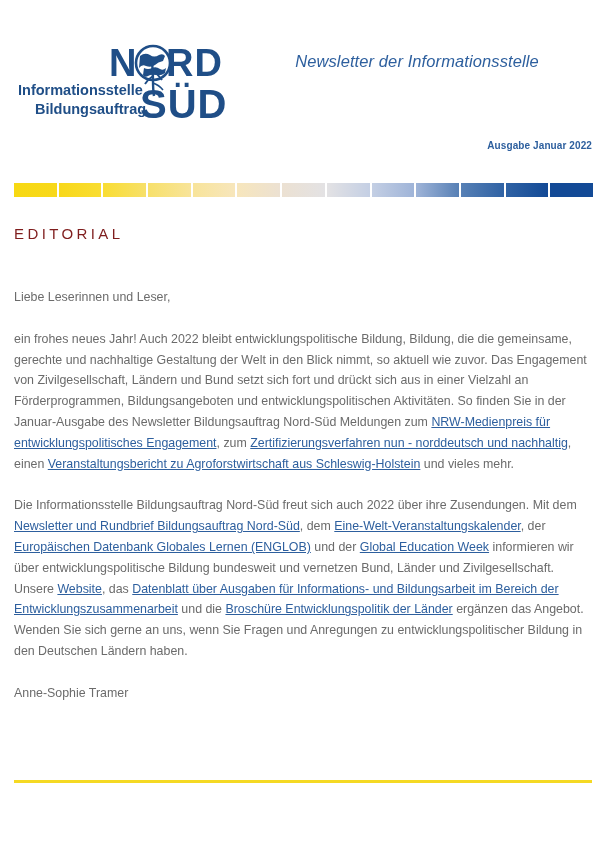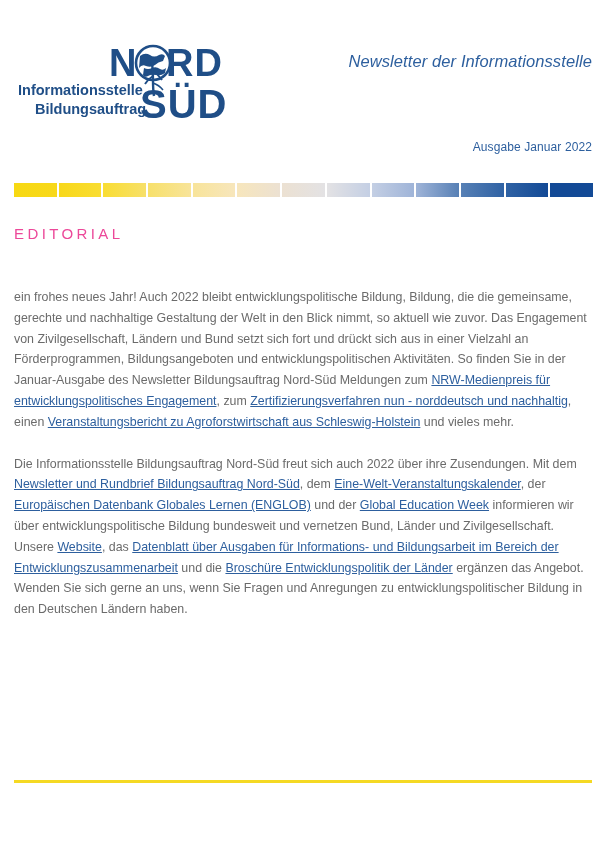--- a/index.html
+++ b/index.html
@@ -38,40 +38,40 @@
     height: 86px;
   }
 
   .logo svg { display: block; }
 
   .header-titles {
     position: absolute;
     right: 15px;
     top: 48px;
     width: 350px;
-    text-align: right;
+    text-align: center;
   }
 
   .newsletter-title {
     font-size: 16.5px;
     font-style: italic;
     font-weight: normal;
     color: #2d5f9e;
     line-height: 26px;
     letter-spacing: 0.1px;
     margin: 0;
     white-space: nowrap;
   }
 
   .issue-line {
     position: absolute;
     right: 15px;
     top: 140px;
-    font-size: 12px;
-    font-weight: normal;
+    font-size: 10px;
+    font-weight: bold;
     color: #2d5f9e;
     text-align: right;
     letter-spacing: 0.1px;
   }
 
   
   .colorbar {
     position: absolute;
     left: 14px;
     top: 183px;
@@ -85,21 +85,21 @@
     height: 14px;
   }
 
   
   .editorial-heading {
     position: absolute;
     left: 14px;
     top: 225px;
     font-size: 15px;
     font-weight: normal;
-    color: #ec4899;
+    color: #7f1d1d;
     letter-spacing: 3.4px;
     margin: 0;
   }
 
   
   .body-copy {
     position: absolute;
     left: 14px;
     top: 287px;
     width: 578px;
@@ -179,23 +179,25 @@
       <div class="seg" style="background: linear-gradient(90deg, rgb(159, 180, 216) 0%, rgb(87, 128, 181) 100%);"></div>
       <div class="seg" style="background: linear-gradient(90deg, rgb(87, 128, 181) 0%, rgb(47, 98, 164) 100%);"></div>
       <div class="seg" style="background: linear-gradient(90deg, rgb(47, 98, 164) 0%, rgb(19, 74, 150) 100%);"></div>
       <div class="seg" style="background: linear-gradient(90deg, rgb(19, 74, 150) 0%, rgb(19, 74, 150) 100%);"></div>
     </div>
 
   <h2 class="editorial-heading">EDITORIAL</h2>
 
   <div class="body-copy">
 
+    <p><span>Liebe Leserinnen und Leser,</span></p>
 
     <p><span>ein frohes neues Jahr! Auch 2022 bleibt entwicklungspolitische Bildung, Bildung, die die gemeinsame, gerechte und nachhaltige Gestaltung der Welt in den Blick nimmt, so aktuell wie zuvor. Das Engagement von Zivilgesellschaft, Ländern und Bund setzt sich fort und drückt sich aus in einer Vielzahl an Förderprogrammen, Bildungsangeboten und entwicklungspolitischen Aktivitäten. So finden Sie in der Januar-Ausgabe des Newsletter Bildungsauftrag Nord-Süd Meldungen zum </span><span class="lnk">NRW-Medienpreis für entwicklungspolitisches Engagement</span><span>, zum </span><span class="lnk">Zertifizierungsverfahren nun - norddeutsch und nachhaltig</span><span>, einen </span><span class="lnk">Veranstaltungsbericht zu Agroforstwirtschaft aus Schleswig-Holstein</span><span> und vieles mehr.</span></p>
 
     <p><span>Die Informationsstelle Bildungsauftrag Nord-Süd freut sich auch 2022 über ihre Zusendungen. Mit dem </span><span class="lnk">Newsletter und Rundbrief Bildungsauftrag Nord-Süd</span><span>, dem </span><span class="lnk">Eine-Welt-Veranstaltungskalender</span><span>, der </span><span class="lnk">Europäischen Datenbank Globales Lernen (ENGLOB)</span><span> und der </span><span class="lnk">Global Education Week</span><span> informieren wir über entwicklungspolitische Bildung bundesweit und vernetzen Bund, Länder und Zivilgesellschaft. Unsere </span><span class="lnk">Website</span><span>, das </span><span class="lnk">Datenblatt über Ausgaben für Informations- und Bildungsarbeit im Bereich der Entwicklungszusammenarbeit</span><span> und die </span><span class="lnk">Broschüre Entwicklungspolitik der Länder</span><span> ergänzen das Angebot. Wenden Sie sich gerne an uns, wenn Sie Fragen und Anregungen zu entwicklungspolitischer Bildung in den Deutschen Ländern haben.</span></p>
 
 
+    <p><span>Anne-Sophie Tramer</span></p>
   </div>
 
   <div class="footer-rule"></div>
 
 </div>
 
 </body></html>

